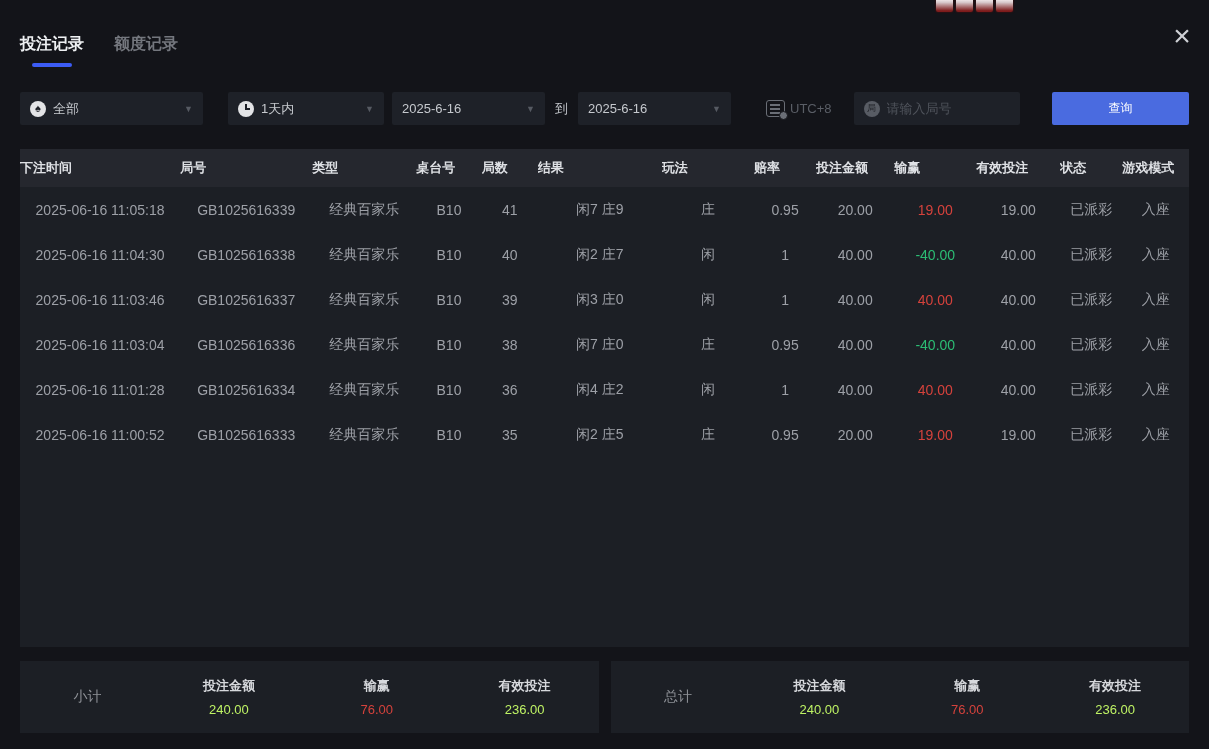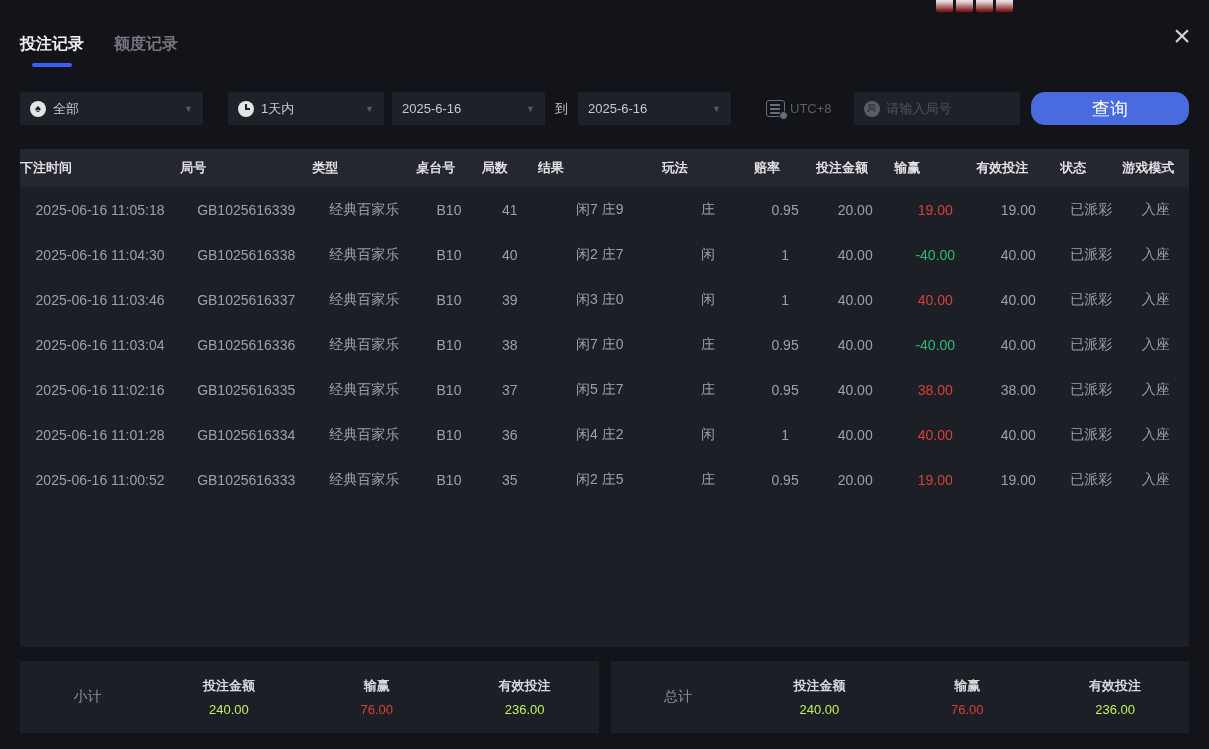--- a/index.html
+++ b/index.html
@@ -59,22 +59,22 @@
      background:#6a6e76; box-shadow:0 4px 0 #6a6e76, 0 8px 0 #6a6e76; }
   .cal-icon .badge{ position:absolute; right:-4px; bottom:-4px; width:9px; height:9px; border-radius:50%;
      background:#6a6e76; border:1.5px solid #131419; }
   .gameno-box{ width:166px; margin-left:22px; background:#1e2128; height:33px; border-radius:2px;
      display:flex; align-items:center; padding:0 10px; }
   .gameno-box .circle-icon{ background:#585c64; }
   .gameno-box .circle-icon .g{ color:#22242a; font-size:9px; }
   .gameno-box input{ background:transparent; border:none; outline:none; width:100%;
      color:#c6c9ce; font-size:13px; font-family:inherit; }
   .gameno-box input::placeholder{ color:#4f535b; }
-  .query-btn{ margin-left:auto; width:158px; height:33px; background:#4a6be0; border:none; border-radius:14px;
-     color:#fff; font-size:18px; cursor:pointer; font-family:inherit; }
+  .query-btn{ margin-left:auto; width:137px; height:33px; background:#4a6be0; border:none; border-radius:2px;
+     color:#fff; font-size:12px; cursor:pointer; font-family:inherit; }
 
   
   .table-wrap{ margin:24px 20px 0; height:498px; background:#1c1f25; overflow:hidden; }
   table{ width:100%; border-collapse:collapse; table-layout:fixed; }
   thead tr{ height:38px; background:#25272e; }
   th{ color:#dfe1e5; font-size:13px; font-weight:700; text-align:left; white-space:nowrap; overflow:hidden; }
   td{ height:45px; color:#9da0a7; font-size:14px; text-align:center; white-space:nowrap; overflow:hidden; }
   td.red{ color:#d5423c; }
   td.green{ color:#2cbd74; }
   col.c1{width:13.7%} col.c2{width:11.3%} col.c3{width:8.9%} col.c4{width:5.6%}
@@ -238,35 +238,20 @@
           <td>闲7 庄0</td>
           <td>庄</td>
           <td>0.95</td>
           <td>40.00</td>
           <td class="green">-40.00</td>
           <td>40.00</td>
           <td>已派彩</td>
           <td>入座</td>
         </tr>
         <tr>
-          <td>2025-06-16 11:02:16</td>
-          <td>GB1025616335</td>
-          <td>经典百家乐</td>
-          <td>B10</td>
-          <td>37</td>
-          <td>闲5 庄7</td>
-          <td>庄</td>
-          <td>0.95</td>
-          <td>40.00</td>
-          <td class="red">38.00</td>
-          <td>38.00</td>
-          <td>已派彩</td>
-          <td>入座</td>
-        </tr>
-        <tr>
           <td>2025-06-16 11:01:28</td>
           <td>GB1025616334</td>
           <td>经典百家乐</td>
           <td>B10</td>
           <td>36</td>
           <td>闲4 庄2</td>
           <td>闲</td>
           <td>1</td>
           <td>40.00</td>
           <td class="red">40.00</td>

